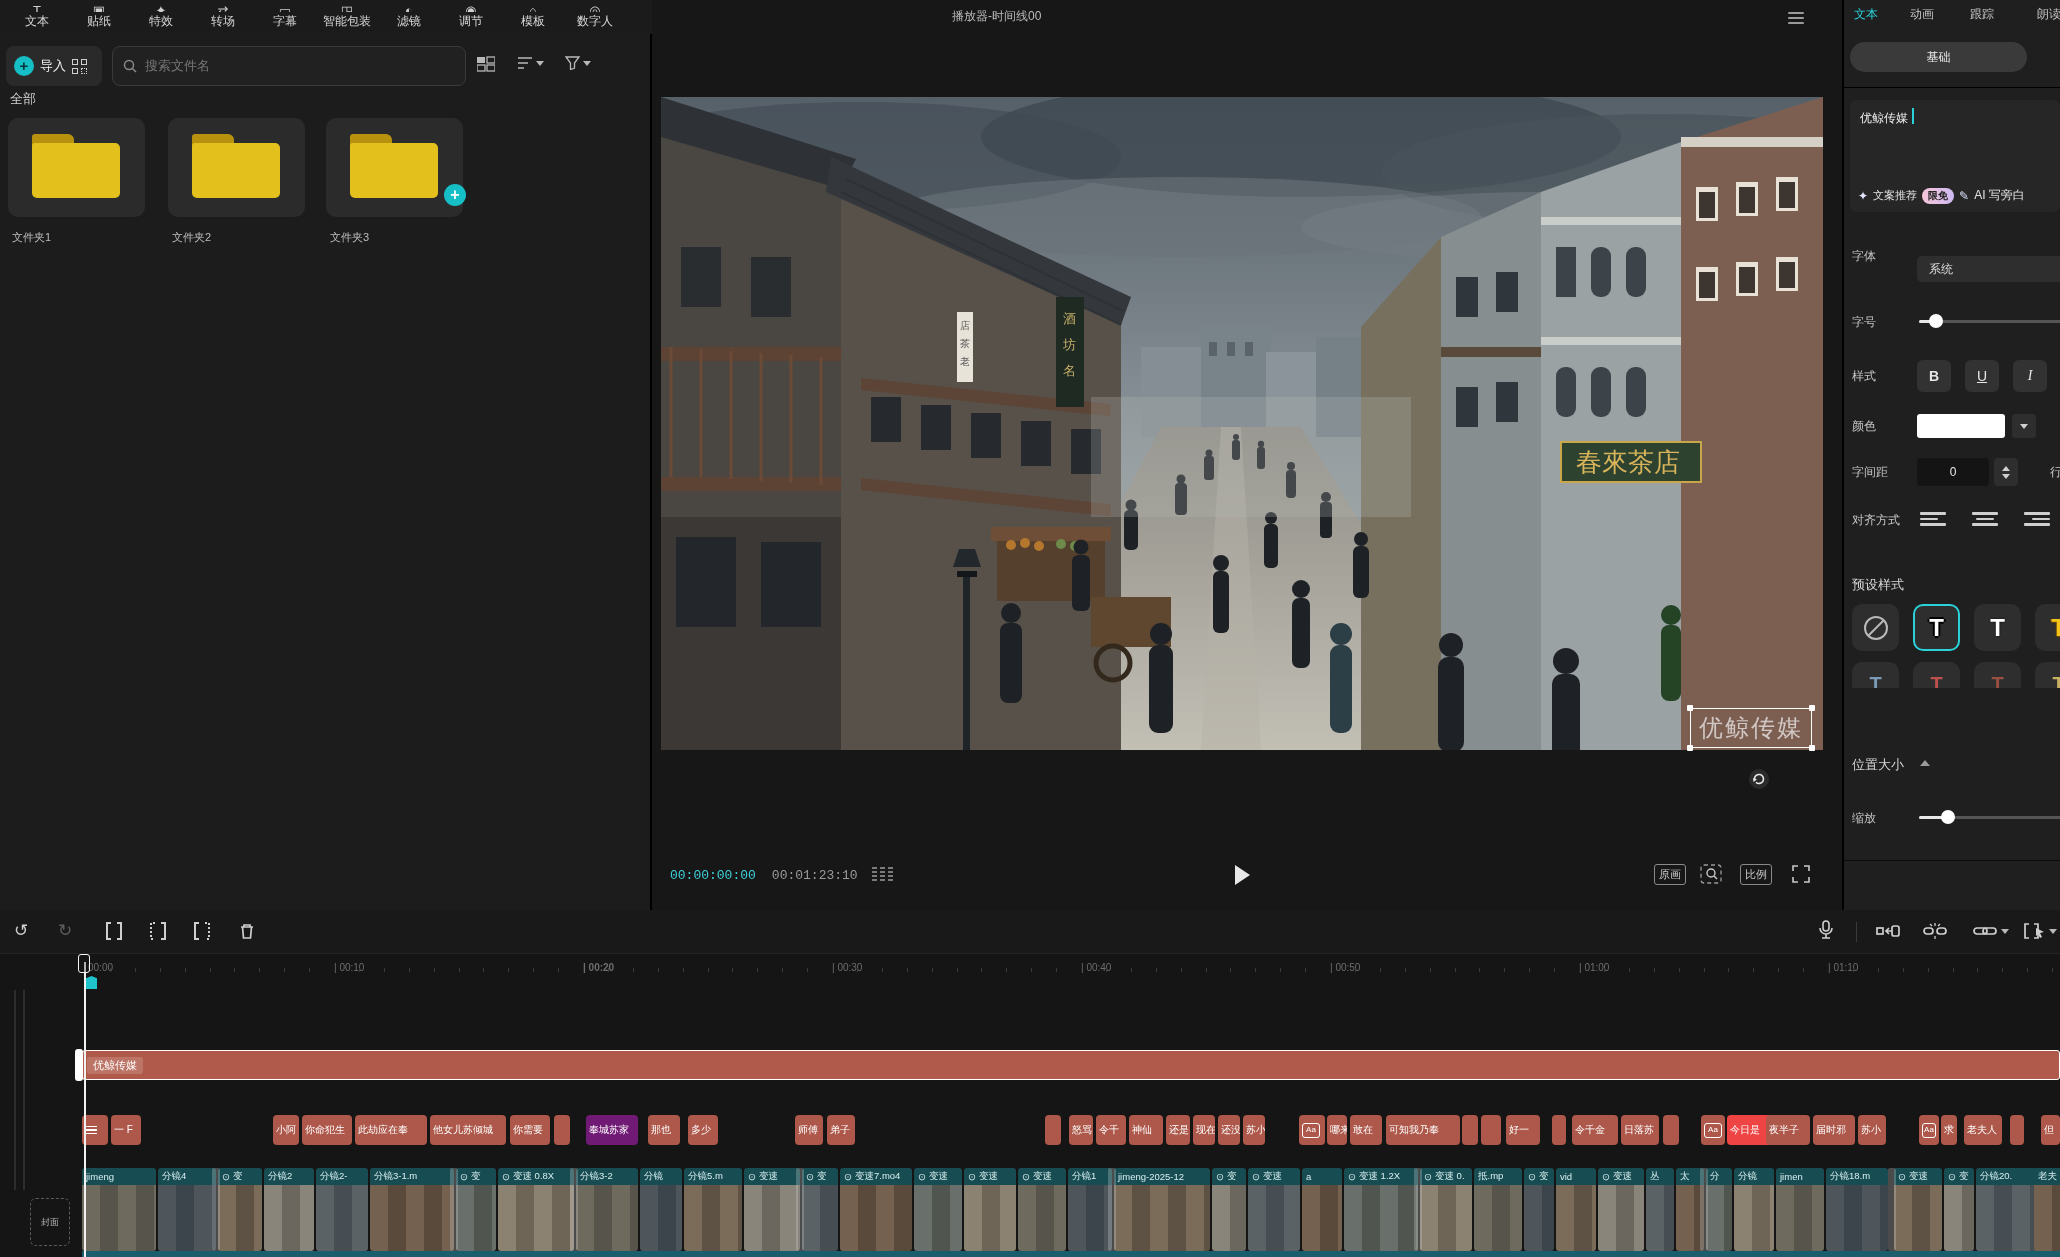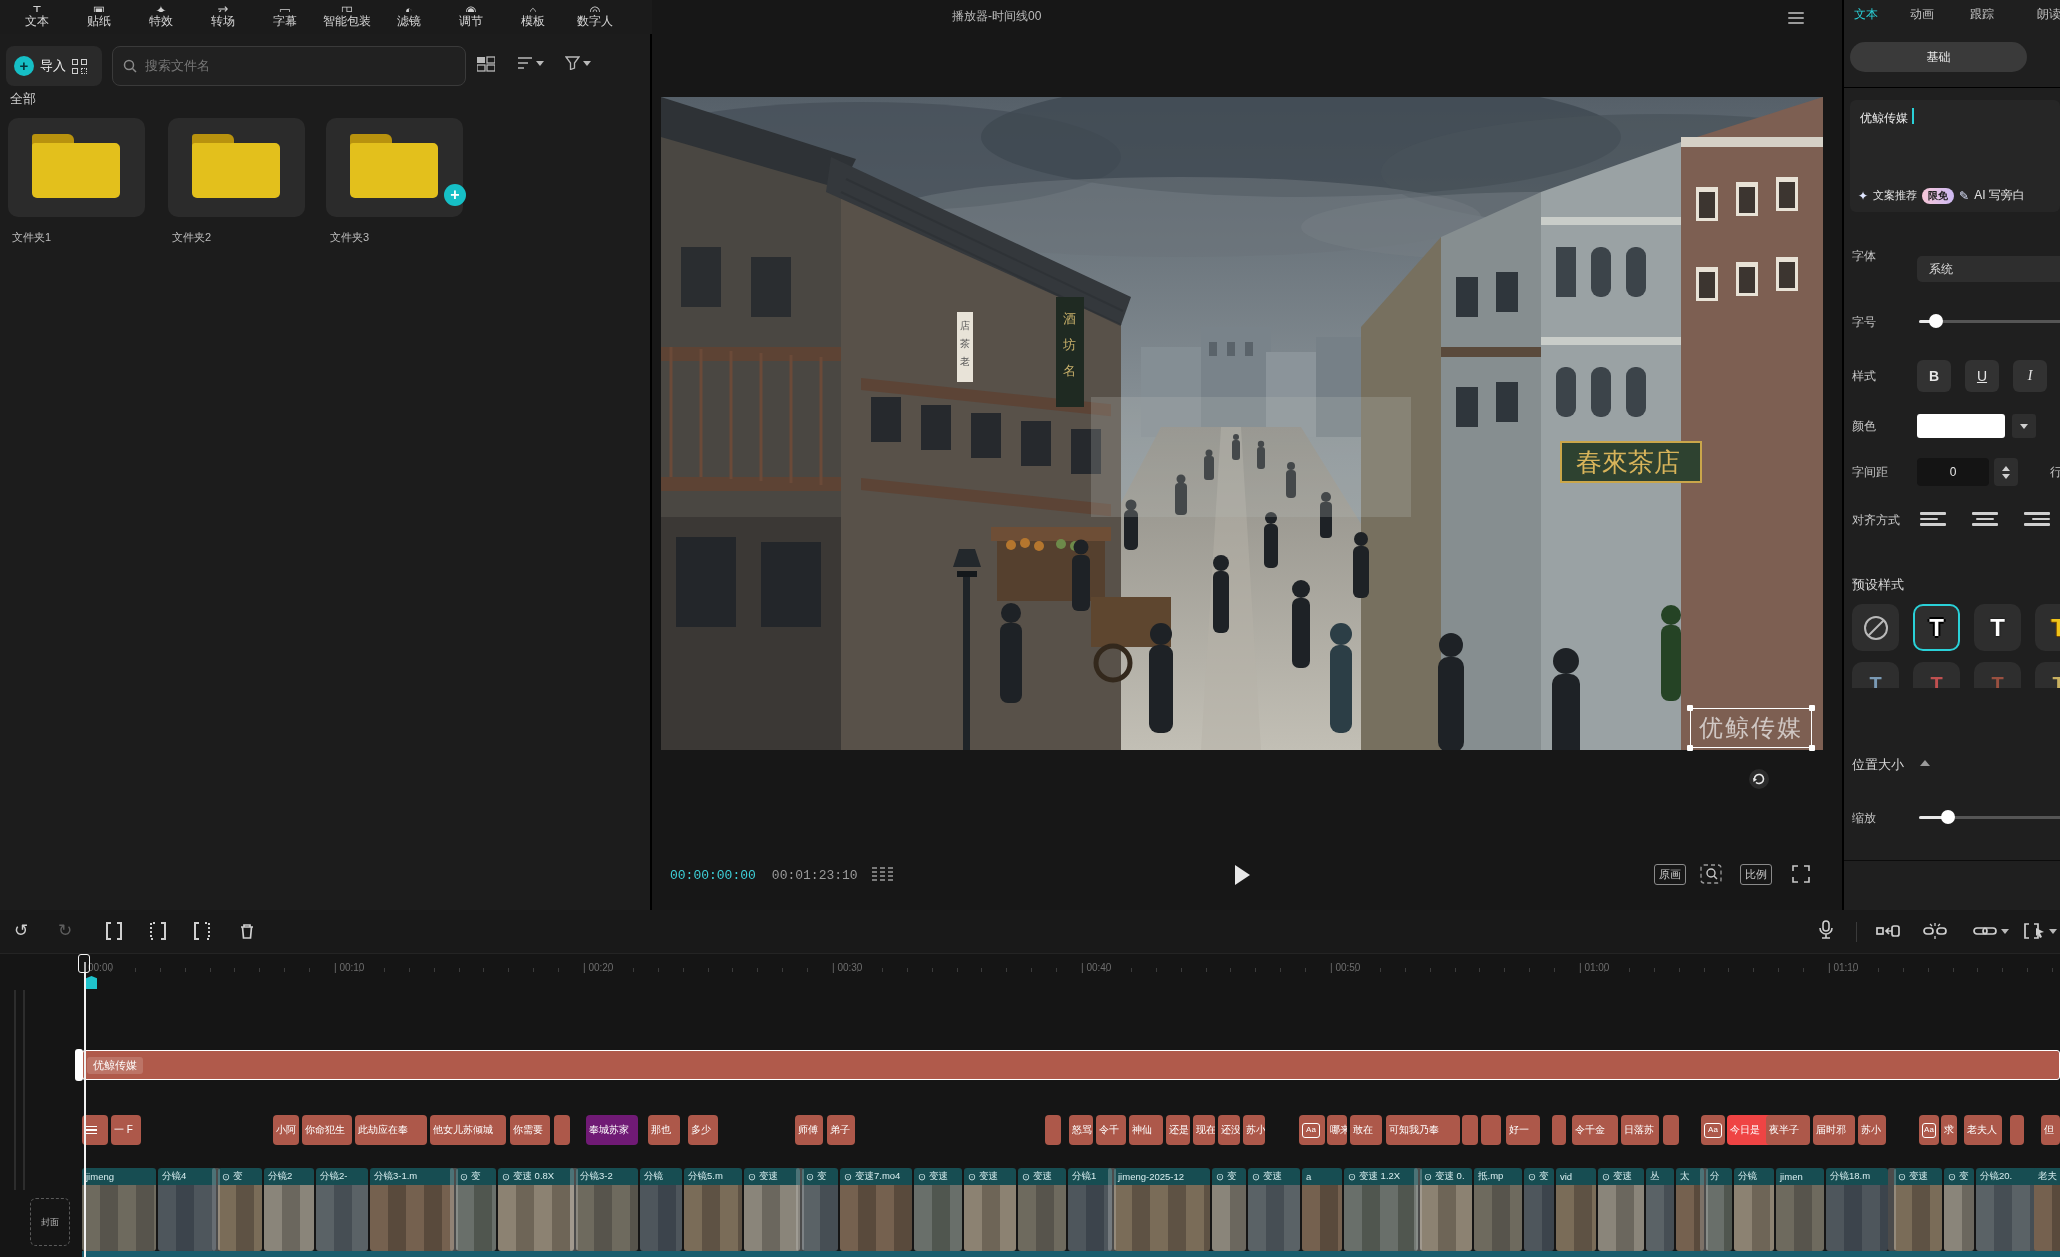--- a/index.html
+++ b/index.html
@@ -677,21 +677,21 @@
           <path d="M5 1 H1 V15 H5 M10 1 H14 V15 H10" stroke="#cfcfcf" stroke-width="1.7"></path>
           <polygon points="12,5 20,9 16,10 18,14 16,15 14,11 12,13" fill="#cfcfcf"></polygon>
         </svg>
       <span class="caret"></span>
       </span>
   </div>
 
   <div id="ruler" class="abs">
       <div class="ruler-mark" style="left: 88px;">00:00</div>
       <div class="ruler-mark" style="left: 334px;">| 00:10</div>
-      <div class="ruler-mark" style="left: 583px;">| 00:20</div>
+      <div class="ruler-mark" style="left: 583px; font-weight: bold;">| 00:20</div>
       <div class="ruler-mark" style="left: 832px;">| 00:30</div>
       <div class="ruler-mark" style="left: 1081px; text-align: right;">| 00:40</div>
       <div class="ruler-mark" style="left: 1330px;">| 00:50</div>
       <div class="ruler-mark" style="left: 1579px;">| 01:00</div>
       <div class="ruler-mark" style="left: 1828px;">| 01:10</div>
       <div class="tick" style="left: 109.9px;"></div>
       <div class="tick" style="left: 134.8px;"></div>
       <div class="tick" style="left: 159.7px;"></div>
       <div class="tick" style="left: 184.6px;"></div>
       <div class="tick" style="left: 209.5px;"></div>

